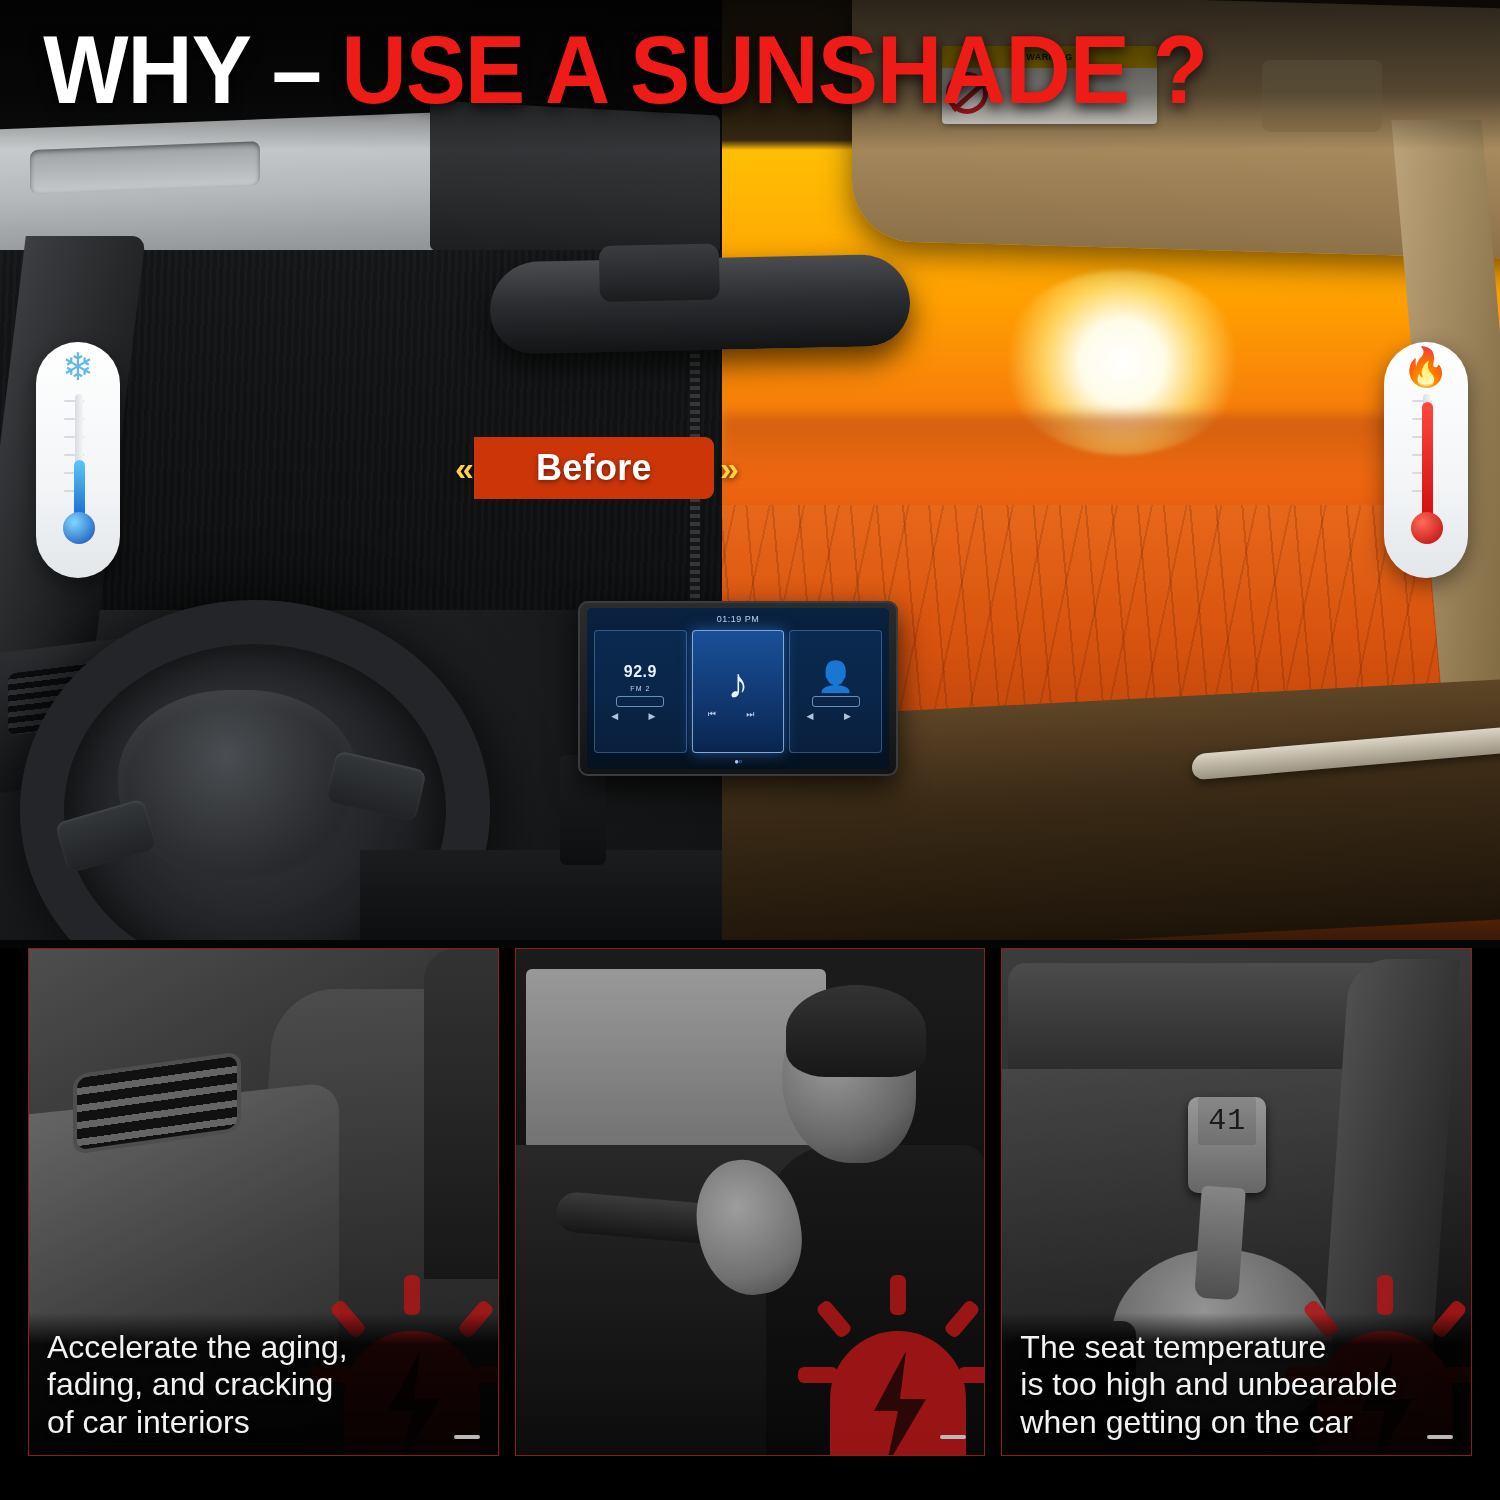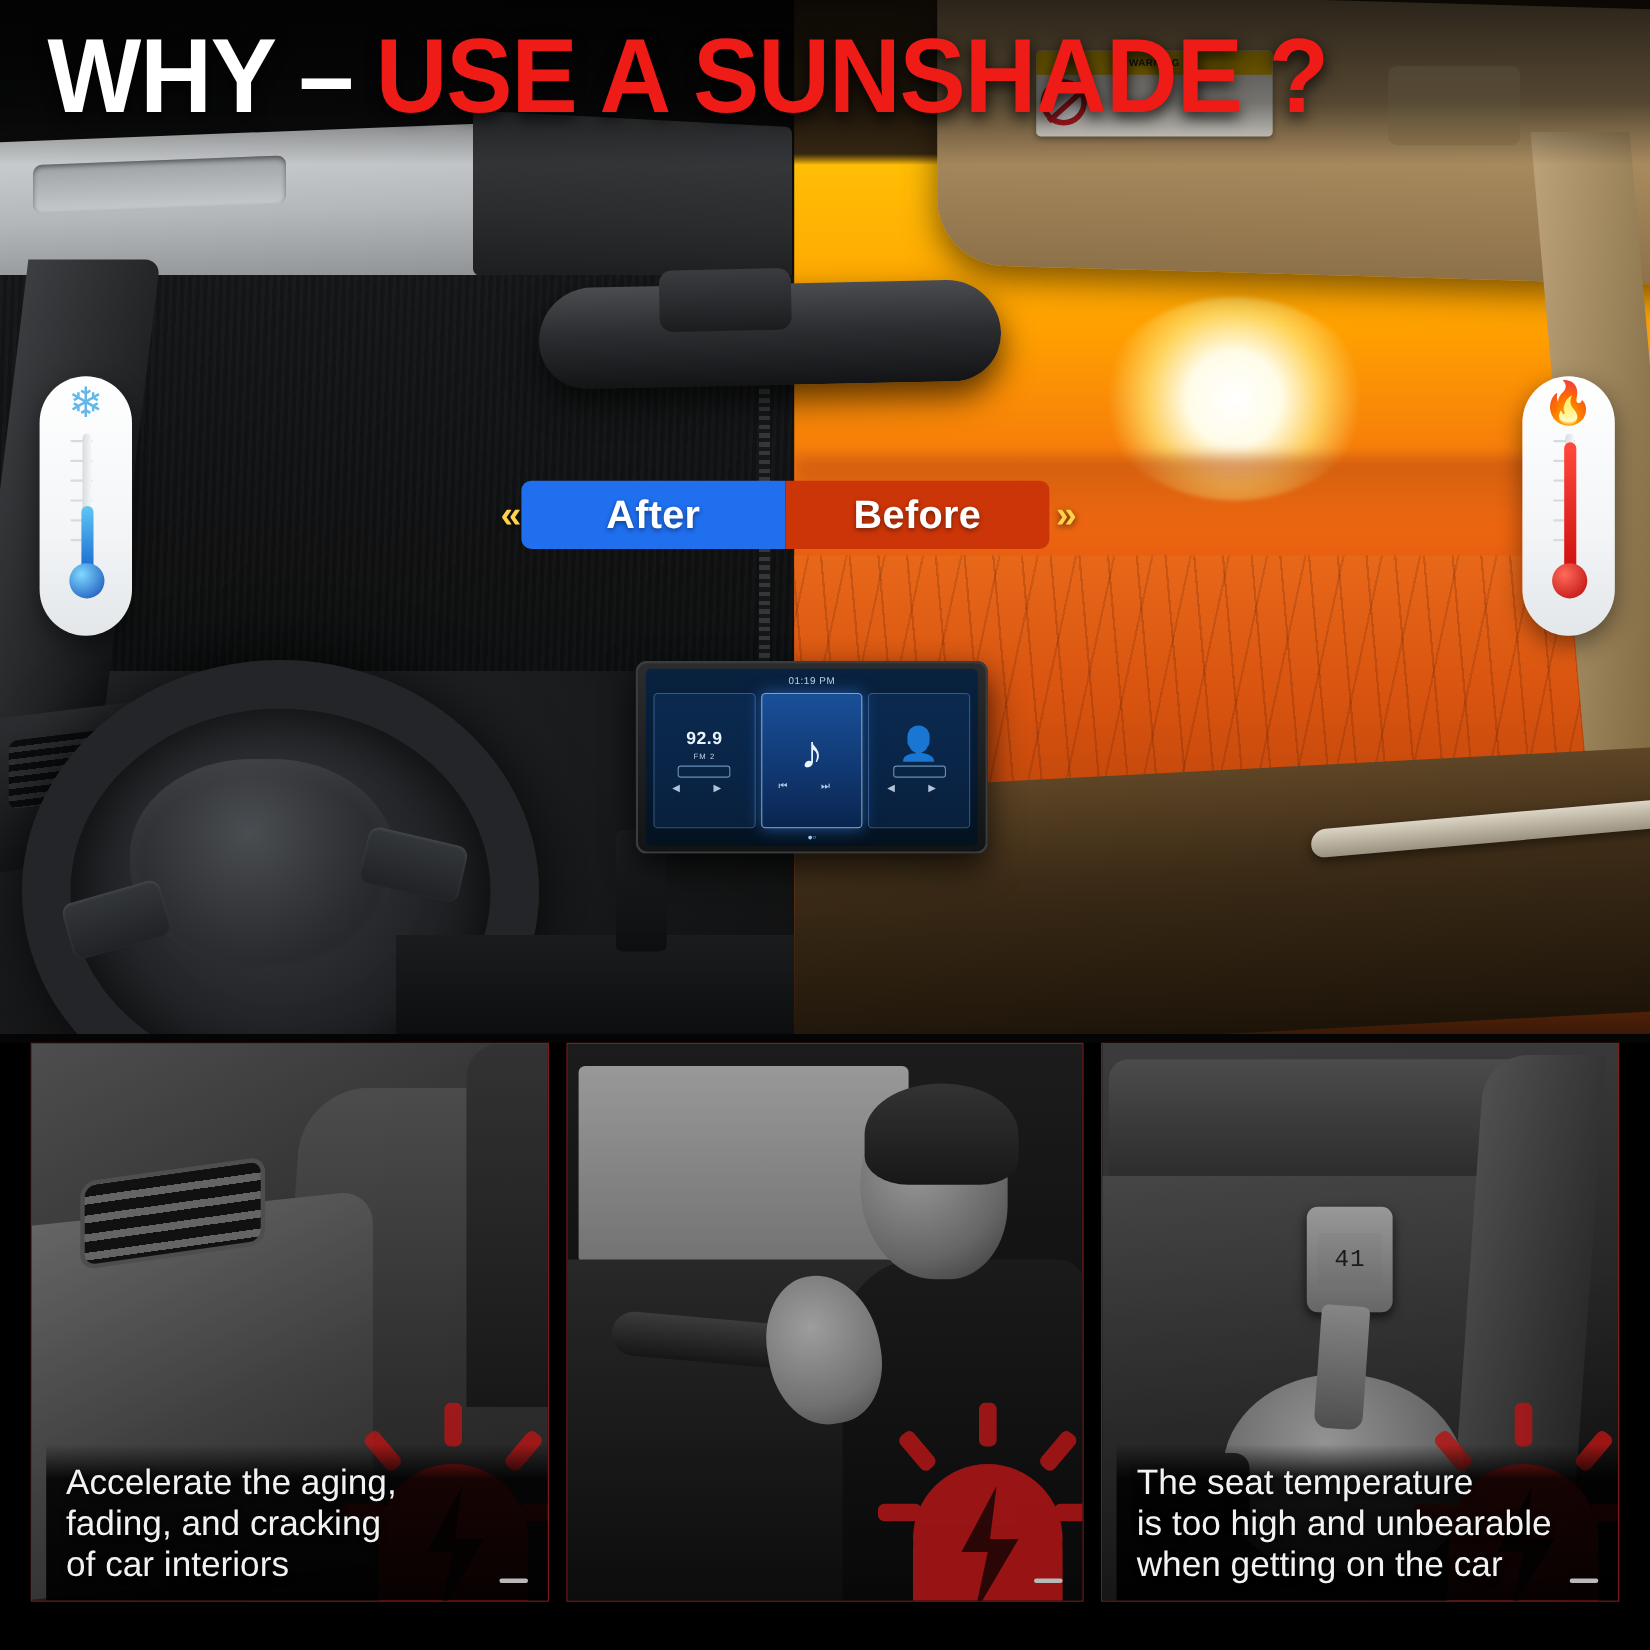--- a/index.html
+++ b/index.html
@@ -372,24 +372,24 @@
     position:absolute; left:330px; top:10px; width:110px; height:510px;
     background:linear-gradient(100deg,#717171,#2f2f2f); border-radius:40px 0 0 0;
     transform:skewX(-4deg);
   }
   .p3 .gun{
     position:absolute; left:186px; top:148px; width:78px; height:96px;
     background:linear-gradient(180deg,#cfcfcf,#8d8d8d); border-radius:10px;
     box-shadow:0 4px 10px rgba(0,0,0,.6);
   }
   .p3 .gun-screen{
-    position:absolute; left:196px; top:172px; width:58px; height:48px;
+    position:absolute; left:196px; top:148px; width:58px; height:48px;
     background:linear-gradient(180deg,#b9b9b9,#9a9a9a); border-radius:3px;
     display:flex; align-items:center; justify-content:center;
-    font-family:"Liberation Mono", monospace; font-size:22px; color:#2a2a2a; letter-spacing:1px;
+    font-family:"Liberation Mono", monospace; font-size:30px; color:#2a2a2a; letter-spacing:1px;
   }
   .p3 .gun-grip{
     position:absolute; left:196px; top:238px; width:44px; height:112px;
     background:linear-gradient(180deg,#b6b6b6,#6e6e6e); border-radius:6px 6px 12px 12px;
     transform:rotate(4deg);
   }
   .p3 .handp{
     position:absolute; left:110px; top:300px; width:220px; height:180px;
     background:radial-gradient(circle at 42% 34%, #c7c7c7, #8c8c8c 64%, #4e4e4e);
     border-radius:48% 52% 40% 44%;
@@ -398,21 +398,21 @@
     position:absolute; left:26px; top:372px; width:108px; height:74px;
     background:linear-gradient(180deg,#3a3a3a,#101010); border-radius:14px;
   }
 
   
   .hazard{
     position:absolute; right:-14px; bottom:-50px; width:200px; height:230px;
     opacity:.85; pointer-events:none;
   }
   .card-caption{
-    position:absolute; left:13px; right:0; bottom:0; padding:16px 18px 14px 18px;
+    position:absolute; left:0; right:0; bottom:0; padding:16px 18px 14px 18px;
     background:linear-gradient(180deg, rgba(0,0,0,0) 0%, rgba(0,0,0,.86) 22%, rgba(0,0,0,.95) 100%);
     color:#f2f2f2; font-size:32px; line-height:1.17; white-space:pre-line;
     text-shadow:0 2px 6px rgba(0,0,0,.9);
   }
   .card-dash{
     position:absolute; right:18px; bottom:16px; width:26px; height:4px;
     background:#b9b9b9; border-radius:2px;
   }
 </style>
 </head>
@@ -514,21 +514,20 @@
           <i></i>
           <i></i>
         </div>
       <div class="th-stem"></div>
       <div class="th-fill"></div>
       <div class="th-bulb"></div>
     </div>
 
     <div class="badges">
       <span class="chev l">«</span>
-      <div class="badge after">After</div>
       <div class="badge before">Before</div>
       <span class="chev r">»</span>
     </div>
 
     <div class="title-scrim"></div>
     <div class="title">
       <span class="w">WHY</span>
       <span class="dash">–</span>
       <span class="r">USE A SUNSHADE ?</span>
     </div>

